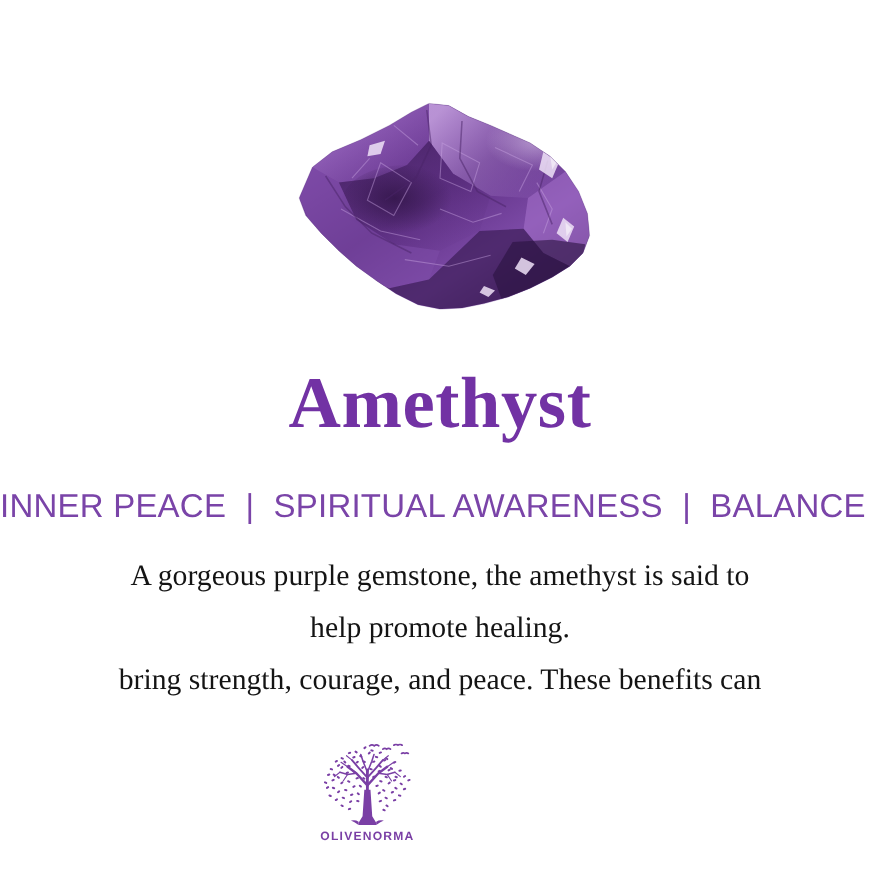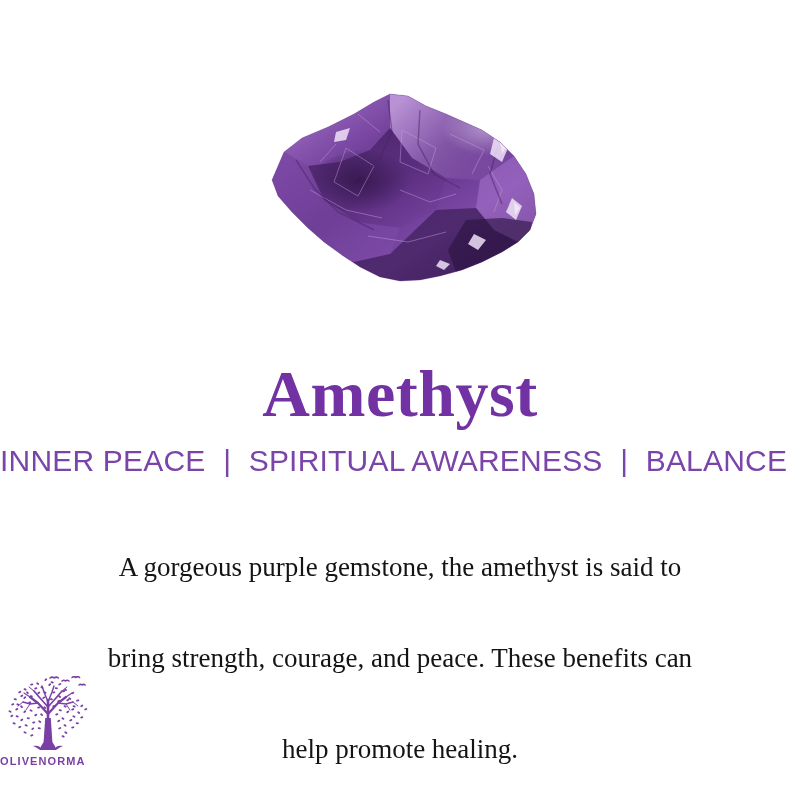--- a/index.html
+++ b/index.html
@@ -47,21 +47,20 @@
     top: 334px;
     width: 800px;
     text-align: center;
     font-family: "Liberation Serif", "DejaVu Serif", serif;
     font-size: 66px;
     font-weight: 700;
     line-height: 1.0;
     letter-spacing: 0.5px;
     color: #7232A4;
     white-space: nowrap;
-    margin-top: 27px;
   }
 
   
   .keywords {
     position: absolute;
     left: 0;
     top: 444px;
     width: 648px;
     text-align: center;
     font-family: "Liberation Sans", sans-serif;
@@ -83,30 +82,31 @@
     left: 50px;
     top: 500px;
     width: 700px;
     text-align: center;
     font-family: "Liberation Serif", "DejaVu Serif", serif;
     font-size: 27px;
     font-weight: 400;
     line-height: 47px;
     color: #141414;
   }
-  .desc-line { display: block; white-space: nowrap; margin-top: 44px; }
+  .desc-line { display: block; white-space: nowrap; }
 
   
   .logo {
     position: absolute;
-    left: 0;
+    left: 16px;
     top: 676px;
     width: 636px;
     display: flex;
     flex-direction: column;
+    align-items: center;
   }
   .logo-tree {
     display: block;
     width: 96px;
     height: 78px;
   }
   .logo-name {
     margin-top: 1px;
     font-family: "Liberation Sans", sans-serif;
     font-size: 11px;
@@ -231,22 +231,22 @@
   <div class="keywords">
     <span>INNER PEACE</span>
     <span class="kw-sep">|</span>
     <span>SPIRITUAL AWARENESS</span>
     <span class="kw-sep">|</span>
     <span>BALANCE</span>
   </div>
 
   <div class="description">
     <span class="desc-line">A gorgeous purple gemstone, the amethyst is said to</span>
+    <span class="desc-line">help promote healing.</span>
     <span class="desc-line">bring strength, courage, and peace. These benefits can</span>
-    <span class="desc-line">help promote healing.</span>
   </div>
 
   <div class="logo">
     <svg class="logo-tree" viewBox="0 0 96 78" xmlns="http://www.w3.org/2000/svg">
       <g fill="#7A3FA5">
 
         <path d="M45.2,42 L50.8,42 L52.4,66 L56,72 L56,74 L40,74 L40,72 L43.6,66 Z"></path>
         <path d="M40,74 q-4,-3 -7,-4 q4,-1 7,1 Z"></path>
         <path d="M56,74 q4,-3 7,-4 q-4,-1 -7,1 Z"></path>
 

